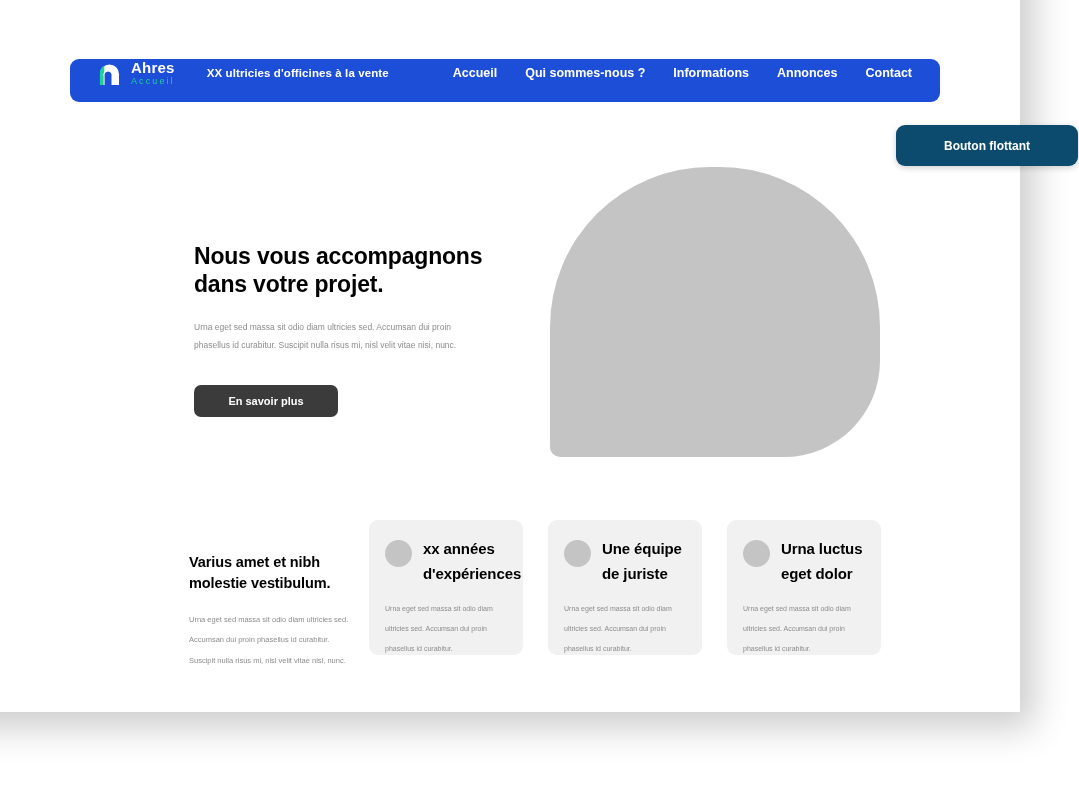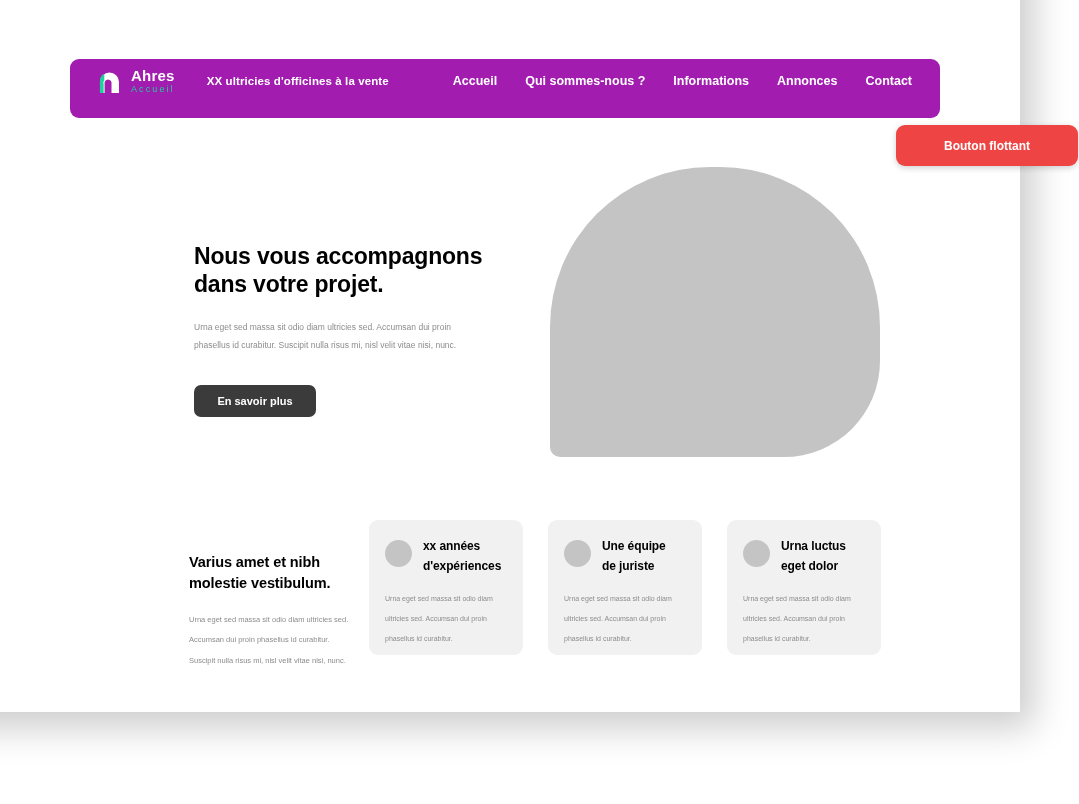--- a/index.html
+++ b/index.html
@@ -23,22 +23,22 @@
     box-shadow: 14px 16px 34px rgba(0,0,0,0.20);
     overflow: visible;
   }
 
   
   .header {
     position: absolute;
     left: 130px;
     top: 119px;
     width: 870px;
-    height: 59px;
-    background: #a21caf;
+    height: 43px;
+    background: #1d4ed8;
     border-radius: 9px;
     display: flex;
     align-items: center;
     padding: 0 28px 16px 27px;
   }
 
   .brand {
     display: flex;
     align-items: center;
     gap: 9px;
@@ -92,21 +92,21 @@
     cursor: pointer;
   }
 
   
   .floating-btn {
     position: absolute;
     left: 956px;
     top: 185px;
     width: 182px;
     height: 41px;
-    background: #ef4444;
+    background: #0c4a6e;
     border-radius: 9px;
     display: flex;
     align-items: center;
     justify-content: center;
     color: #ffffff;
     font-size: 12px;
     font-weight: bold;
     cursor: pointer;
     z-index: 5;
     box-shadow: 0 2px 6px rgba(0,0,0,0.18);
@@ -128,21 +128,21 @@
   }
   .hero-para {
     margin-top: 20px;
     font-size: 8.5px;
     color: #8d8d8d;
     line-height: 2.15;
     width: 288px;
   }
   .hero-cta {
     margin-top: 30px;
-    width: 122px;
+    width: 144px;
     height: 32px;
     background: #3b3b3b;
     border: none;
     border-radius: 7px;
     color: #ffffff;
     font-size: 11px;
     font-weight: bold;
     font-family: "Liberation Sans", sans-serif;
     cursor: pointer;
   }
@@ -200,21 +200,21 @@
   }
   .card-icon {
     width: 27px;
     height: 27px;
     border-radius: 50%;
     background: #c4c4c4;
     flex: none;
     margin-top: 3px;
   }
   .card-title {
-    font-size: 12px;
+    font-size: 15px;
     font-weight: bold;
     color: #000000;
     line-height: 1.65;
     letter-spacing: -0.1px;
   }
   .card-para {
     margin-top: 12px;
     font-size: 7px;
     color: #8d8d8d;
     line-height: 2.9;

